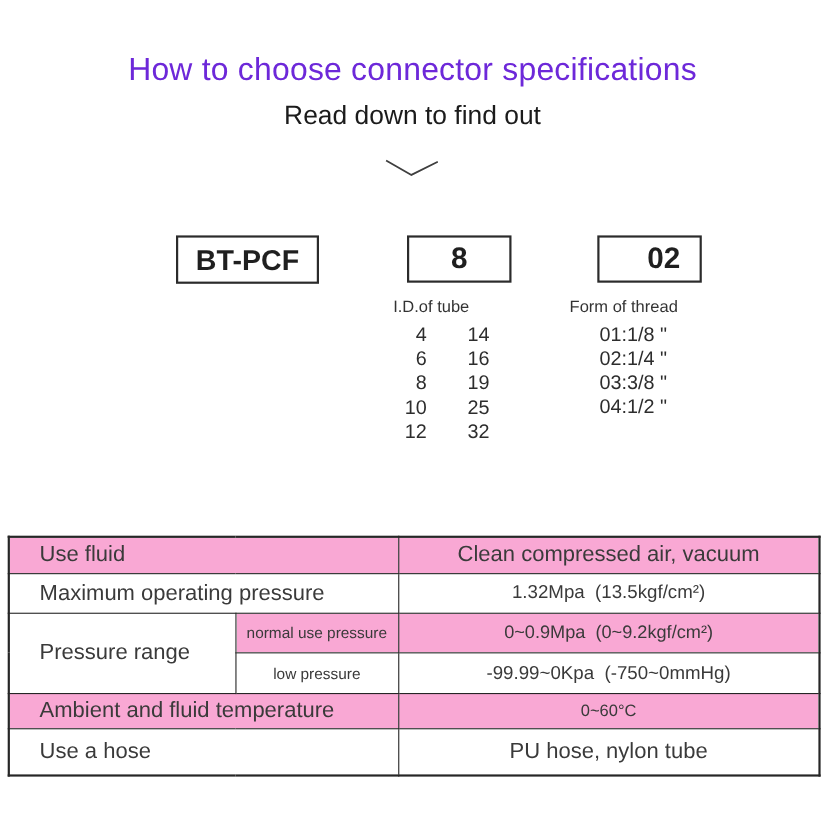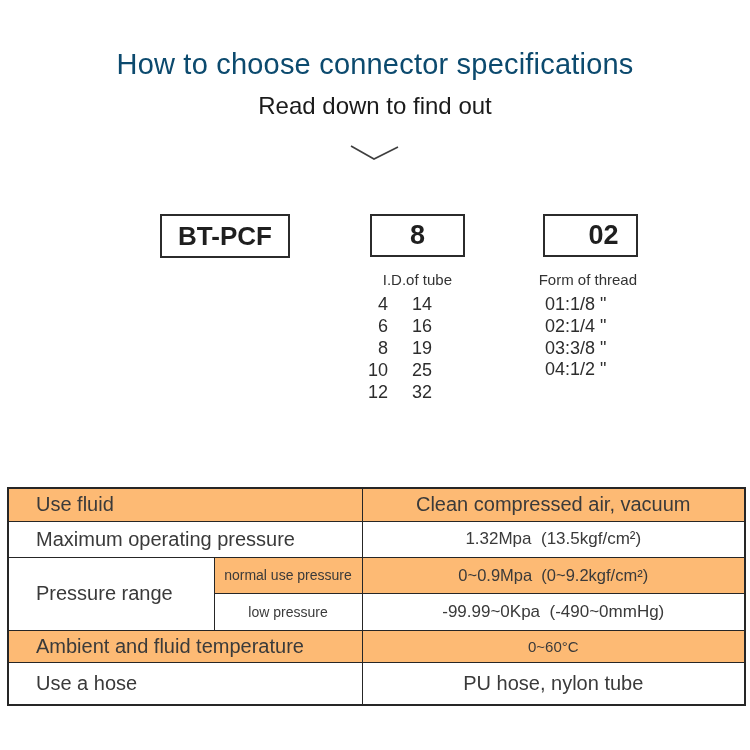--- a/index.html
+++ b/index.html
@@ -5,63 +5,63 @@
   html,body{margin:0;padding:0;}
   body{
     width:750px;height:750px;background:#ffffff;position:relative;
     font-family:"Liberation Sans","DejaVu Sans",sans-serif;overflow:hidden;
   }
   .abs{position:absolute;}
 
   
   .title{
     left:0;top:48px;width:750px;text-align:center;
-    font-size:29px;font-weight:500;color:#0c4a6e;letter-spacing:0.2px;
+    font-size:29px;font-weight:500;color:#6d28d9;letter-spacing:0.2px;
   }
   .subtitle{
     left:0;top:92px;width:750px;text-align:center;
     font-size:24px;color:#1b1b1b;
   }
   .chevron{left:350px;top:142px;}
 
   
   .code-box{
     border:2px solid #2b2b2b;display:flex;align-items:center;justify-content:center;
     font-weight:bold;color:#1f1f1f;background:#fff;box-sizing:border-box;margin-left:25px;
   }
   .box-model{left:135px;top:214px;width:130px;height:44px;font-size:26px;}
   .box-size{left:345px;top:214px;width:95px;height:43px;font-size:27px;}
   .box-thread{left:518px;top:214px;width:95px;height:43px;font-size:27px;padding-left:26px;}
 
-  .box-caption{font-size:15px;color:#333;text-align:right;}
+  .box-caption{font-size:15px;color:#333;text-align:center;}
   .cap-tube{left:332px;top:271px;width:120px;}
   .cap-thread{left:497px;top:271px;width:140px;}
 
   
   .tube-list{left:338px;top:294px;width:108px;font-size:18px;color:#2d2d2d;}
   .tube-row{display:flex;height:21.8px;align-items:center;}
   .tube-row .c1{width:50px;text-align:right;}
   .tube-row .gap{width:11px;}
-  .tube-row .c2{width:46px;text-align:center;}
+  .tube-row .c2{width:46px;text-align:right;}
   .thread-list{left:545px;top:294px;font-size:18px;color:#2d2d2d;line-height:21.8px;}
 
   
   table.spec{
     position:absolute;left:7px;top:487px;width:737px;
     border-collapse:collapse;table-layout:fixed;background:#fff;
   }
   table.spec td{
     border:1px solid #262626;box-sizing:border-box;
     color:#3a3a3a;overflow:hidden;
   }
   table.spec{border:2px solid #262626;}
   td.lbl{font-size:20px;padding-left:27px;text-align:left;}
   td.sub{font-size:14px;text-align:center;color:#3f3f3f;}
   td.val{text-align:center;white-space:pre-wrap;color:#2e2e2e;}
-  td.bg{background:#fdba74;}
+  td.bg{background:#f9a8d4;}
   .v-large{font-size:20px;}
   .v-med{font-size:17px;}
   .v-sub2{font-size:16.5px;}
   .v-small{font-size:15px;}
   tr.r1{height:33px;} tr.r2{height:36px;} tr.r3{height:36px;}
   tr.r4{height:37px;border-radius:10px;} tr.r5{height:32px;border-radius:10px;} tr.r6{height:43px;border-radius:11px;}
 </style>
 </head>
 <body>
 
@@ -135,21 +135,21 @@
     <td colspan="2" class="lbl">Maximum operating pressure</td>
     <td class="val v-med">1.32Mpa  (13.5kgf/cm²)</td>
   </tr>
   <tr class="r3">
     <td rowspan="2" class="lbl">Pressure range</td>
     <td class="sub bg">normal use pressure</td>
     <td class="val v-sub2 bg">0~0.9Mpa  (0~9.2kgf/cm²)</td>
   </tr>
   <tr class="r4">
     <td class="sub">low pressure</td>
-    <td class="val v-med">-99.99~0Kpa  (-490~0mmHg)</td>
+    <td class="val v-med">-99.99~0Kpa  (-750~0mmHg)</td>
   </tr>
   <tr class="r5">
     <td colspan="2" class="lbl bg">Ambient and fluid temperature</td>
     <td class="val v-small bg">0~60°C</td>
   </tr>
   <tr class="r6">
     <td colspan="2" class="lbl">Use a hose</td>
     <td class="val v-large">PU hose, nylon tube</td>
   </tr>
 </tbody>

